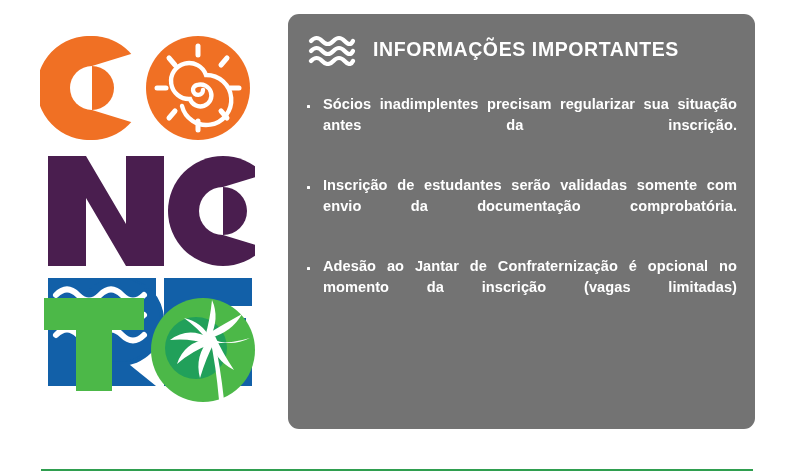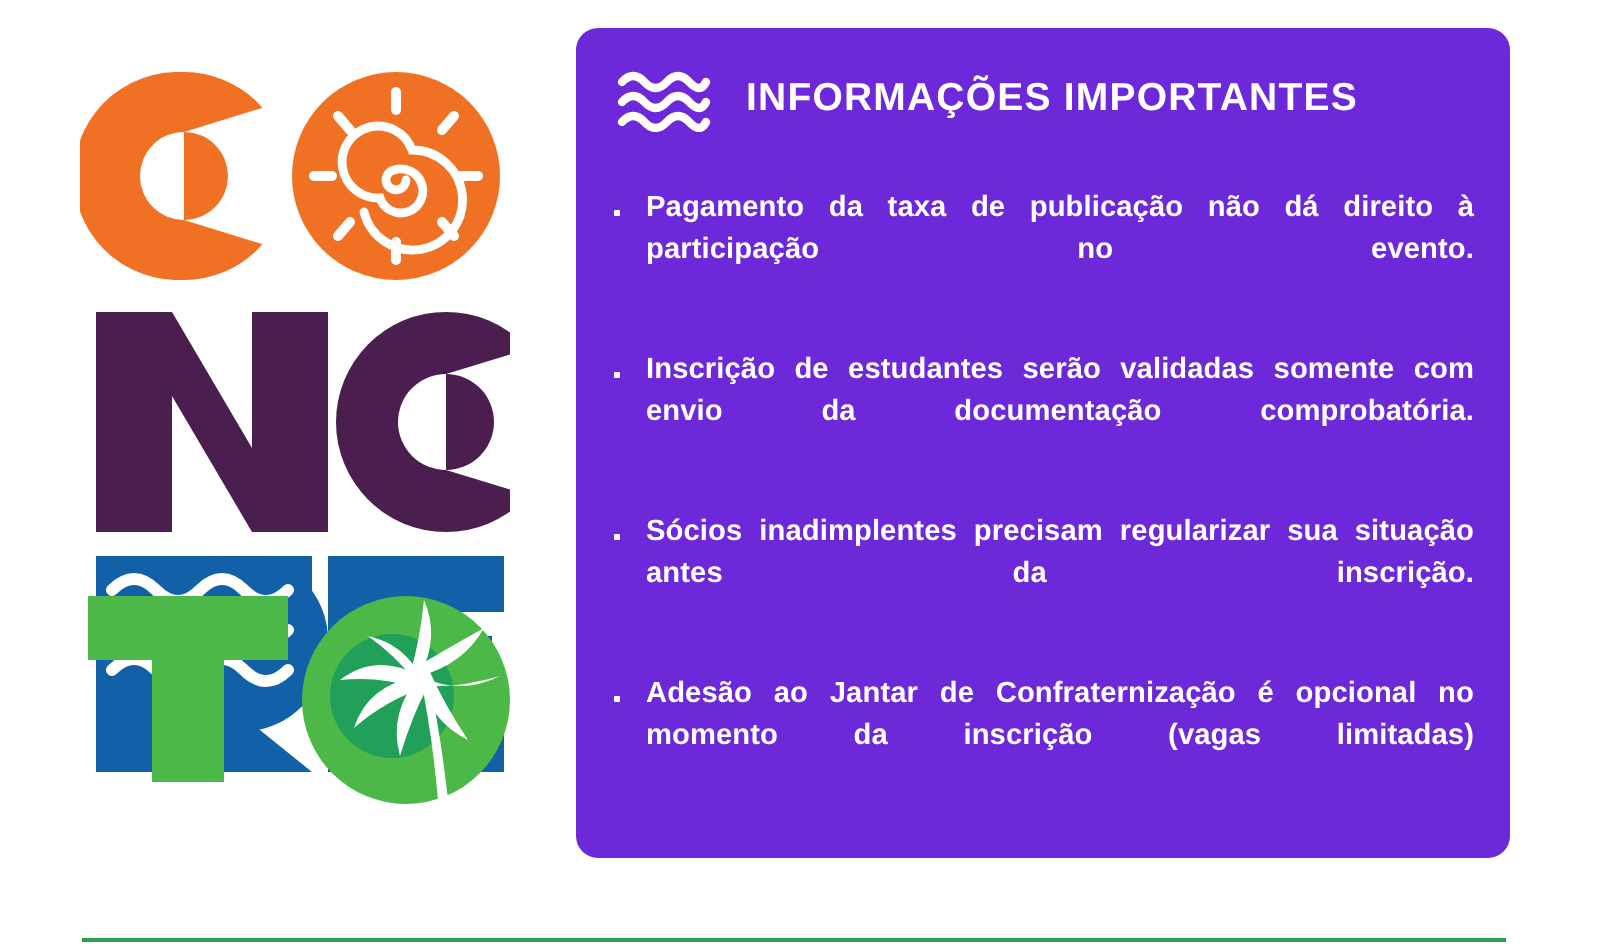--- a/index.html
+++ b/index.html
@@ -34,21 +34,21 @@
   }
   #logo svg { display: block; }
 
   
   #info-panel {
     position: absolute;
     left: 288px;
     top: 14px;
     width: 467px;
     height: 415px;
-    background: #6d28d9;
+    background: #737373;
     border-radius: 11px;
     box-sizing: border-box;
   }
 
   #panel-header {
     position: absolute;
     left: 20px;
     top: 19px;
     display: flex;
     align-items: center;
@@ -218,38 +218,34 @@
           <path d="M3 8 q5.6 -6 11.2 0 t11.2 0 t11.2 0 t8.4 0"></path>
           <path d="M3 18 q5.6 -6 11.2 0 t11.2 0 t11.2 0 t8.4 0"></path>
           <path d="M3 28 q5.6 -6 11.2 0 t11.2 0 t11.2 0 t8.4 0"></path>
         </g>
       </svg>
       <div id="panel-title">INFORMAÇÕES IMPORTANTES</div>
     </div>
 
     <div id="bullet-list">
 
+
+
       <div class="bullet-row">
         <span class="bullet-dot"></span>
-        <span class="bullet-text">Pagamento da taxa de publicação não dá direito à participação no evento.</span>
+        <span class="bullet-text">Sócios inadimplentes precisam regularizar sua situação antes da inscrição.</span>
       </div>
-
 
       <div class="bullet-row">
         <span class="bullet-dot"></span>
         <span class="bullet-text">Inscrição de estudantes serão validadas somente com envio da documentação comprobatória.</span>
       </div>
 
       <div class="bullet-row">
         <span class="bullet-dot"></span>
-        <span class="bullet-text">Sócios inadimplentes precisam regularizar sua situação antes da inscrição.</span>
-      </div>
-
-      <div class="bullet-row">
-        <span class="bullet-dot"></span>
         <span class="bullet-text">Adesão ao Jantar de Confraternização é opcional no momento da inscrição (vagas limitadas)</span>
       </div>
 
     </div>
   </div>
 
   <div id="bottom-rule"></div>
 
 </div>
 

